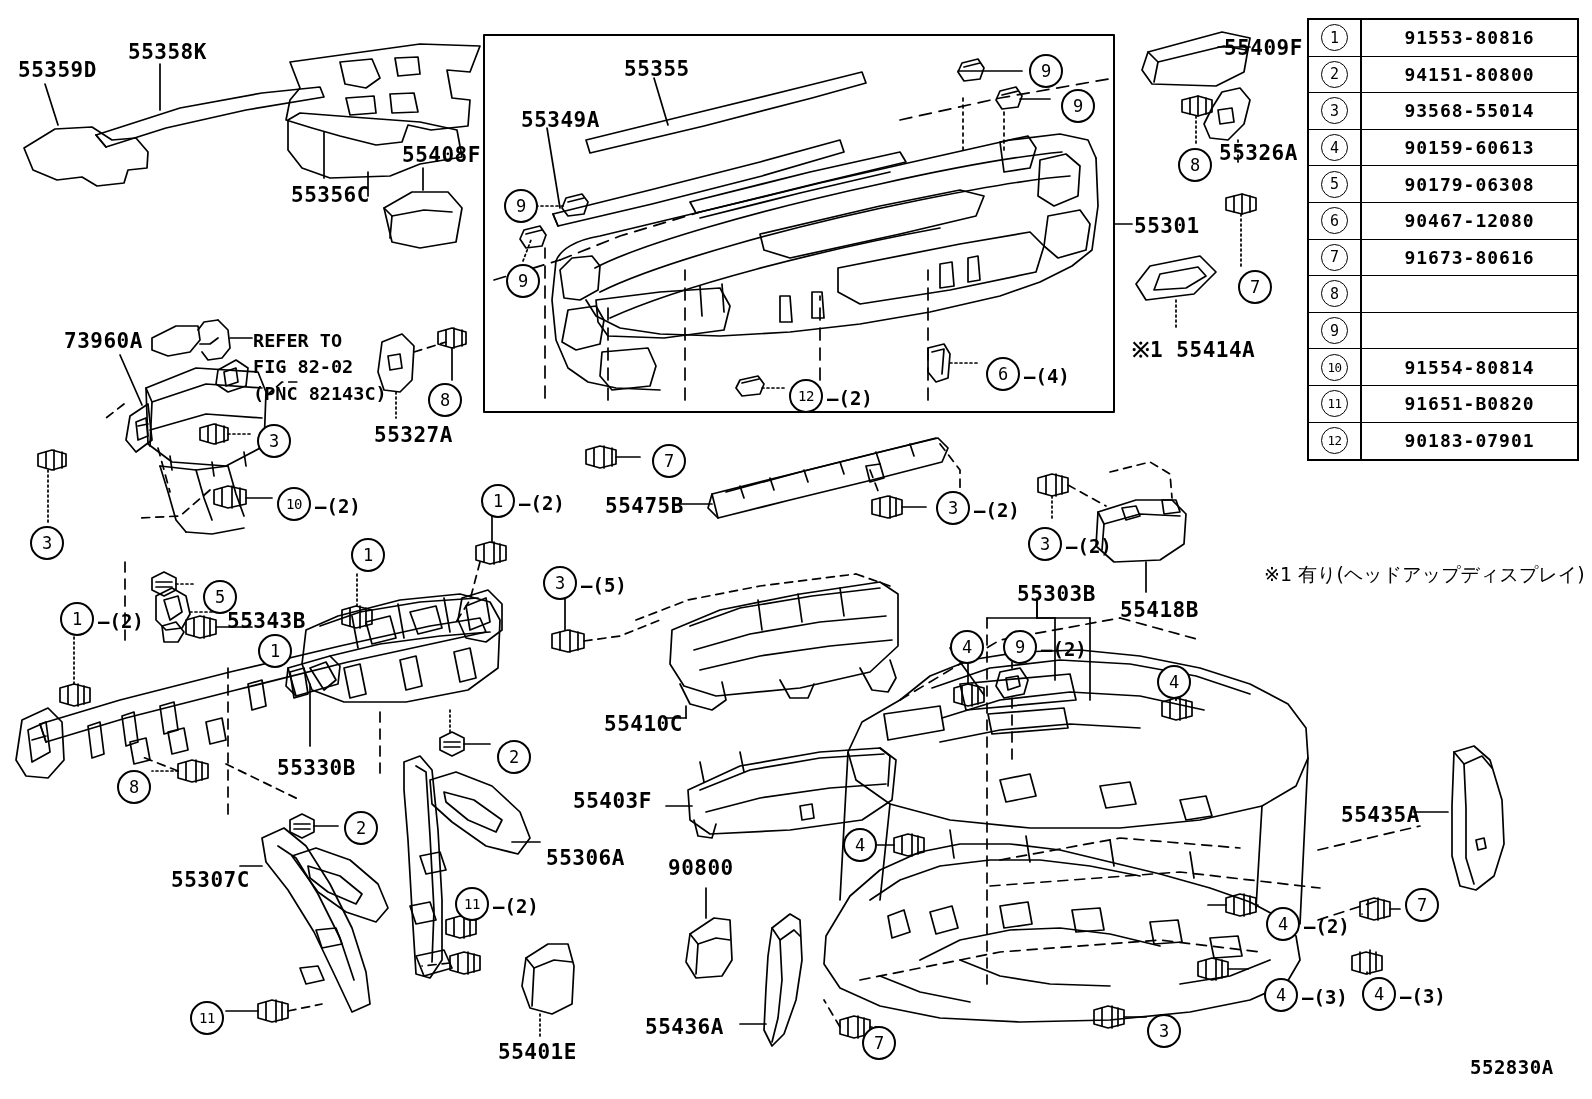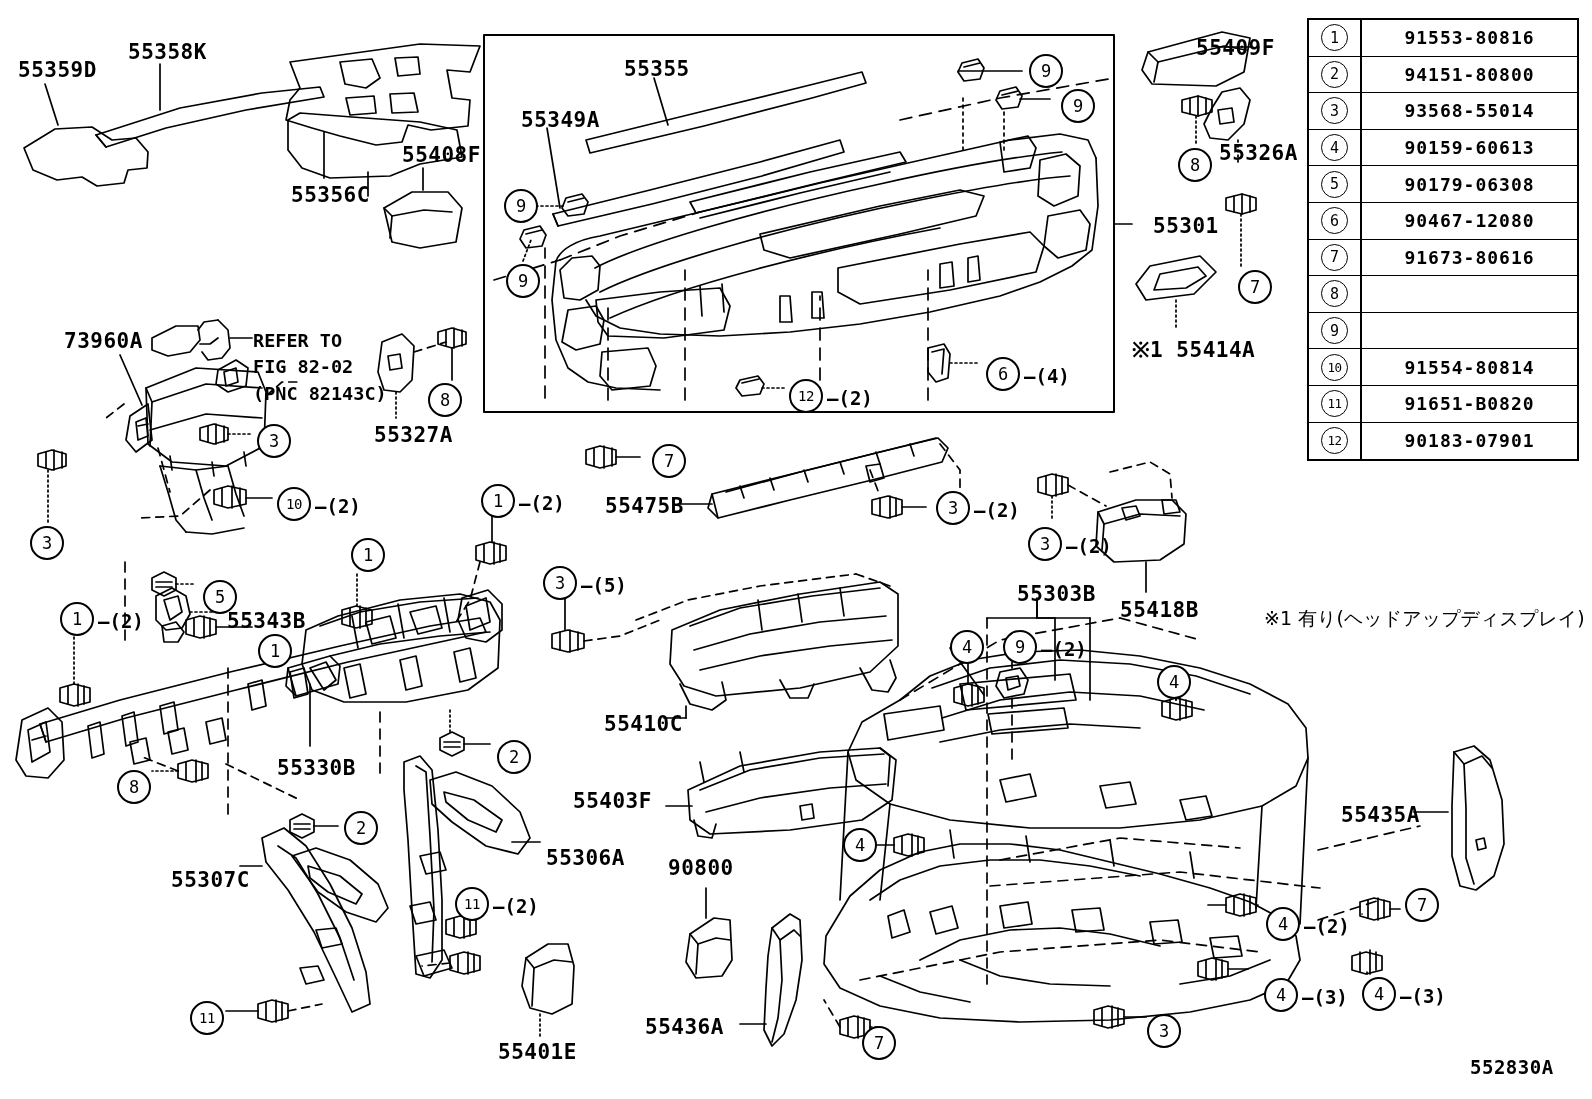--- a/index.html
+++ b/index.html
@@ -591,23 +591,23 @@
       <line x1="1176" y1="700" x2="1176" y2="683"></line>
     </g>
   </svg>
 
   <div class="part-label" style="left:18px; top:60px;">55359D</div>
   <div class="part-label" style="left:128px; top:42px;">55358K</div>
   <div class="part-label" style="left:291px; top:185px;">55356C</div>
   <div class="part-label" style="left:394px; top:145px;margin-left:8px;">55408F</div>
   <div class="part-label" style="left:624px; top:59px;">55355</div>
   <div class="part-label" style="left:521px; top:110px;">55349A</div>
-  <div class="part-label" style="left:1196px; top:38px;">55409F</div>
+  <div class="part-label" style="left:1224px; top:38px;">55409F</div>
   <div class="part-label" style="left:1219px; top:143px;text-align:right;">55326A</div>
-  <div class="part-label" style="left:1134px; top:216px;margin-left:19px;">55301</div>
+  <div class="part-label" style="left:1134px; top:216px;">55301</div>
   <div class="part-label" style="left:1132px; top:340px;">※1 55414A</div>
   <div class="part-label" style="left:64px; top:331px;">73960A</div>
   <div class="part-label" style="left:374px; top:425px;">55327A</div>
   <div class="part-label" style="left:227px; top:611px;">55343B</div>
   <div class="part-label" style="left:277px; top:758px;">55330B</div>
   <div class="part-label" style="left:171px; top:870px;">55307C</div>
   <div class="part-label" style="left:546px; top:848px;">55306A</div>
   <div class="part-label" style="left:498px; top:1042px;">55401E</div>
   <div class="part-label" style="left:605px; top:496px;">55475B</div>
   <div class="part-label" style="left:604px; top:714px;">55410C</div>
@@ -615,21 +615,21 @@
   <div class="part-label" style="left:668px; top:858px;">90800</div>
   <div class="part-label" style="left:645px; top:1017px;">55436A</div>
   <div class="part-label" style="left:1017px; top:584px;">55303B</div>
   <div class="part-label" style="left:1120px; top:600px;">55418B</div>
   <div class="part-label" style="left:1341px; top:805px;">55435A</div>
 
   <div class="refer-block" style="left:253px; top:328px;">REFER TO
 FIG 82-02
 (PNC 82143C)</div>
 
-  <div class="note-jp" style="left:1264px; top:562px;margin-top:44px;">※1 有り(ヘッドアップディスプレイ)</div>
+  <div class="note-jp" style="left:1264px; top:562px;">※1 有り(ヘッドアップディスプレイ)</div>
 
   <div class="diagram-id" style="left:1470px; top:1056px;">552830A</div>
 
   <div id="callout-layer">
       <div class="callout" style="left: 1029px; top: 54px;">9</div>
       <div class="callout" style="left: 1061px; top: 89px;">9</div>
       <div class="callout" style="left: 1178px; top: 148px;">8</div>
       <div class="callout" style="left: 1238px; top: 270px;">7</div>
       <div class="callout" style="left: 504px; top: 189px;">9</div>
       <div class="callout" style="left: 506px; top: 264px;">9</div>

